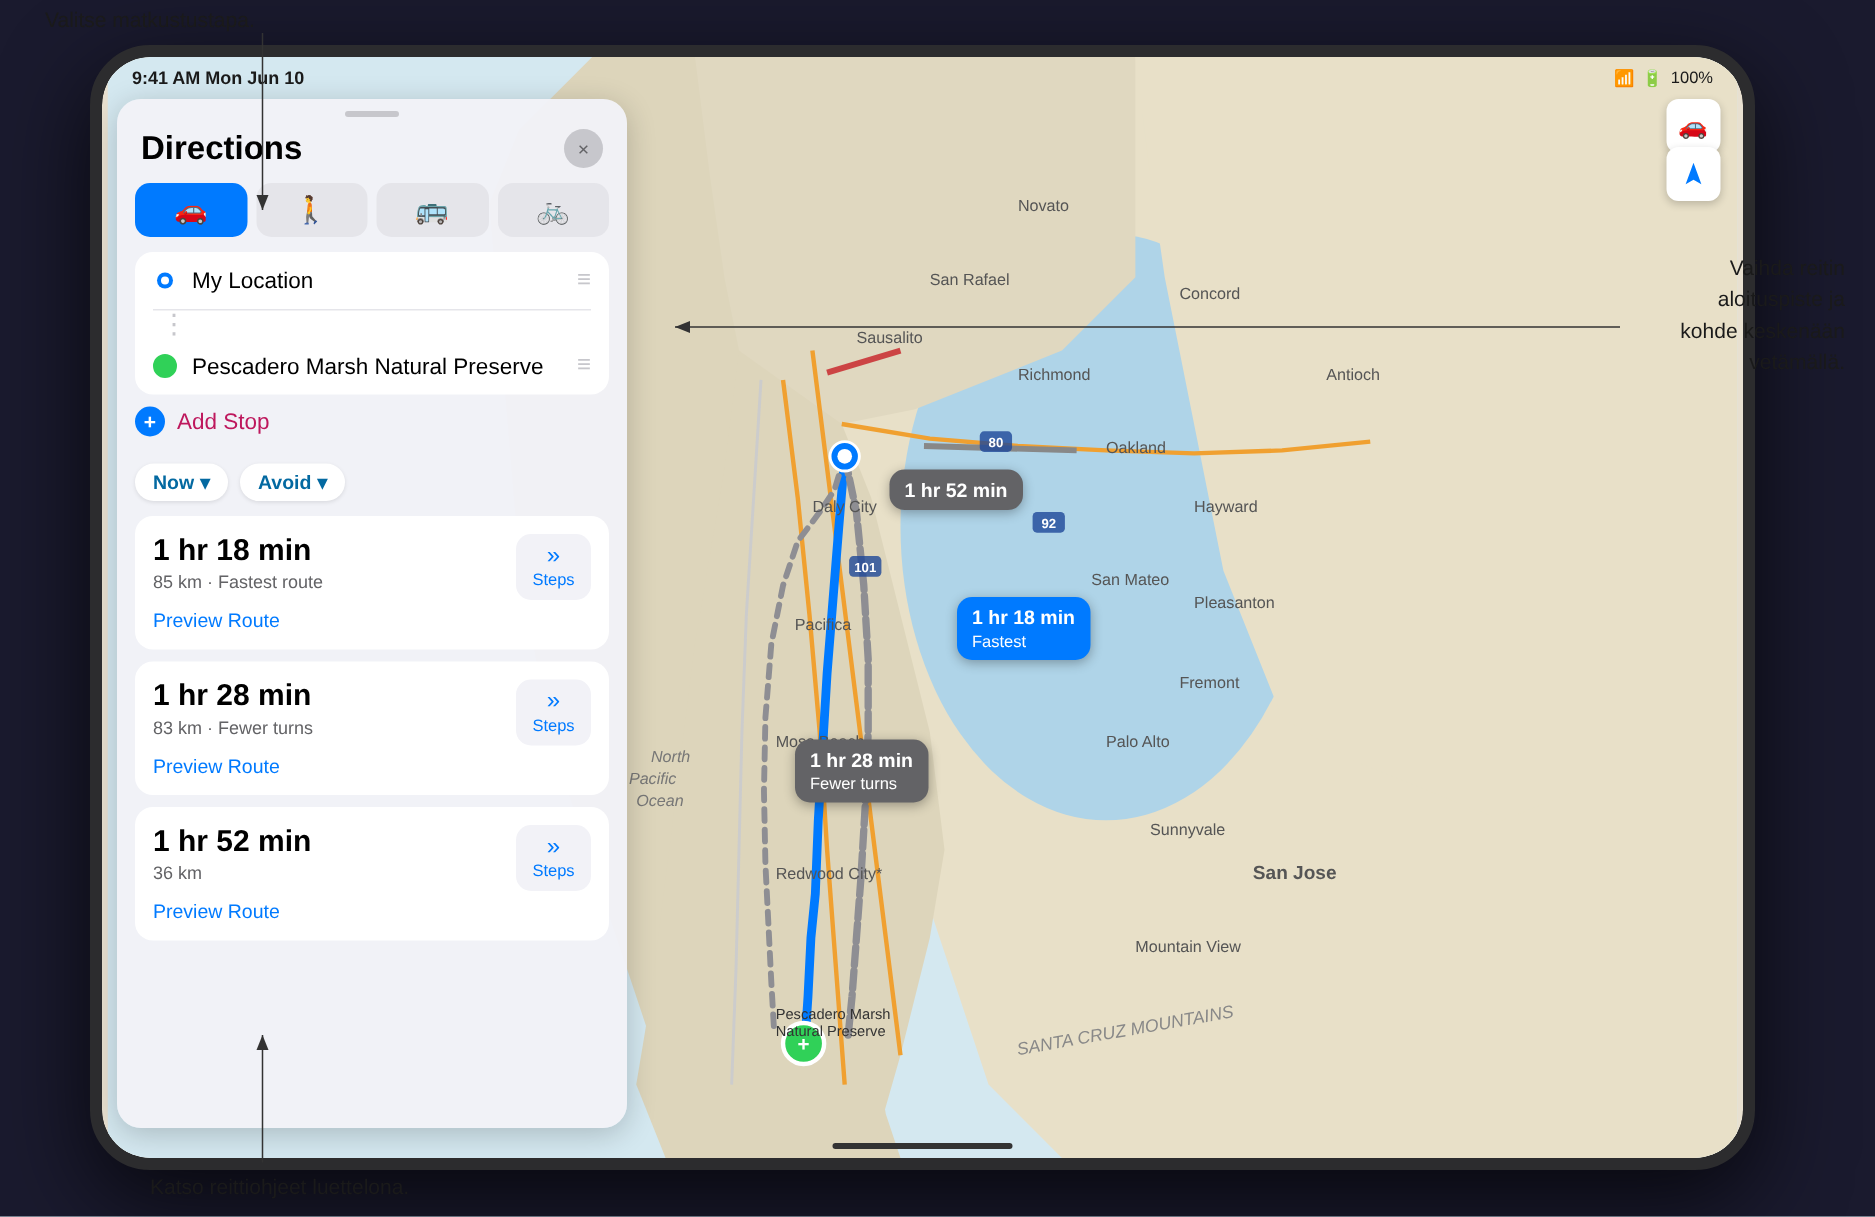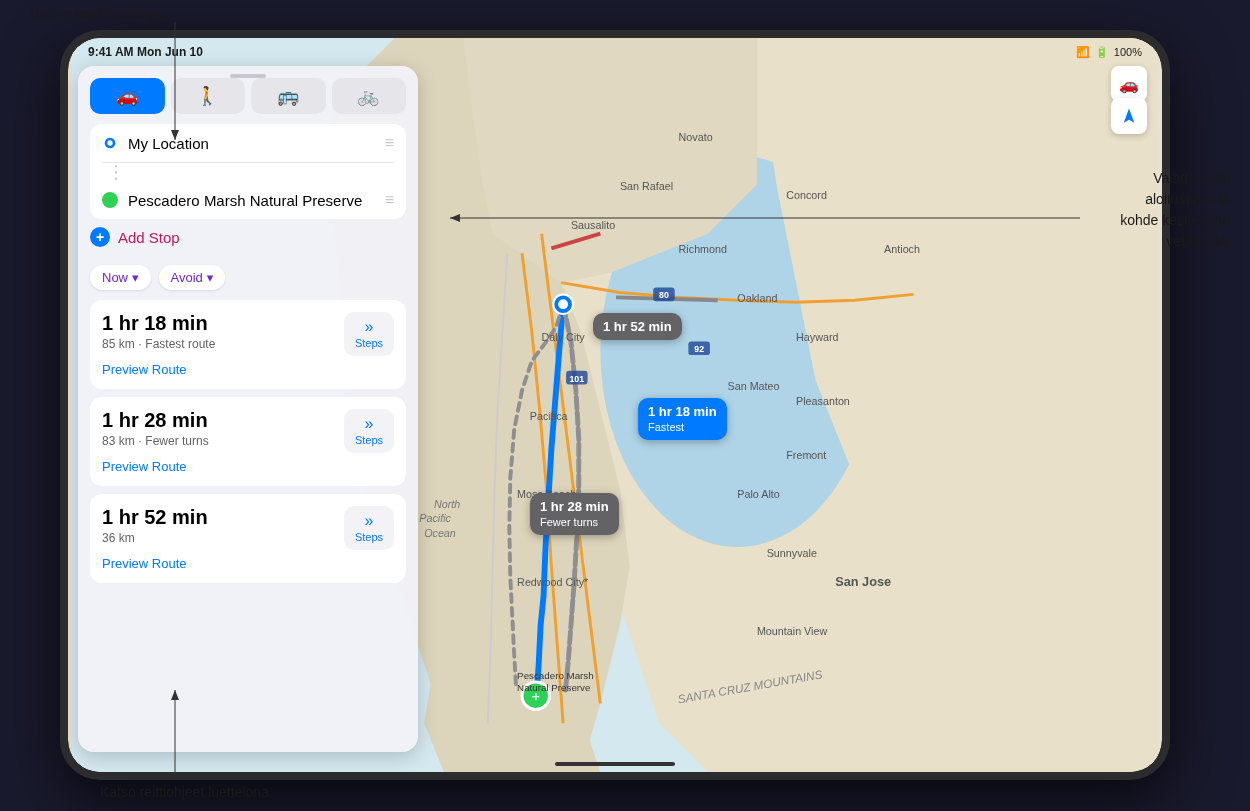--- a/index.html
+++ b/index.html
@@ -214,25 +214,26 @@
     .options-row {
       display: flex;
       gap: 8px;
       padding: 10px 12px;
     }
     .option-chip {
       background: white;
       border-radius: 20px;
       padding: 5px 12px;
       font-size: 13px;
-      color: #6d28d9;
+      color: #0369a1;
       display: flex;
       align-items: center;
       gap: 4px;
       box-shadow: 0 1px 3px rgba(0,0,0,0.1);
+      font-weight: bold;
     }
 
     
     .route-cards {
       padding: 0 12px;
       overflow-y: auto;
       max-height: calc(100% - 280px);
     }
     .route-card {
       background: white;
@@ -529,20 +530,24 @@
     <div class="car-btn">🚗</div>
     <div class="location-btn">
       <svg width="18" height="18" viewBox="0 0 24 24" fill="none">
         <path d="M12 2L19 21L12 17L5 21L12 2Z" fill="#007aff"></path>
       </svg>
     </div>
 
     <div class="directions-panel">
       <div class="panel-handle"></div>
 
+      <div class="panel-header">
+        <span class="panel-title">Directions</span>
+        <div class="close-btn">×</div>
+      </div>
 
       <div class="transport-modes">
         <div class="transport-btn active">🚗</div>
         <div class="transport-btn inactive">🚶</div>
         <div class="transport-btn inactive">🚌</div>
         <div class="transport-btn inactive">🚲</div>
       </div>
 
       <div class="route-inputs">
         <div class="route-input-row">

